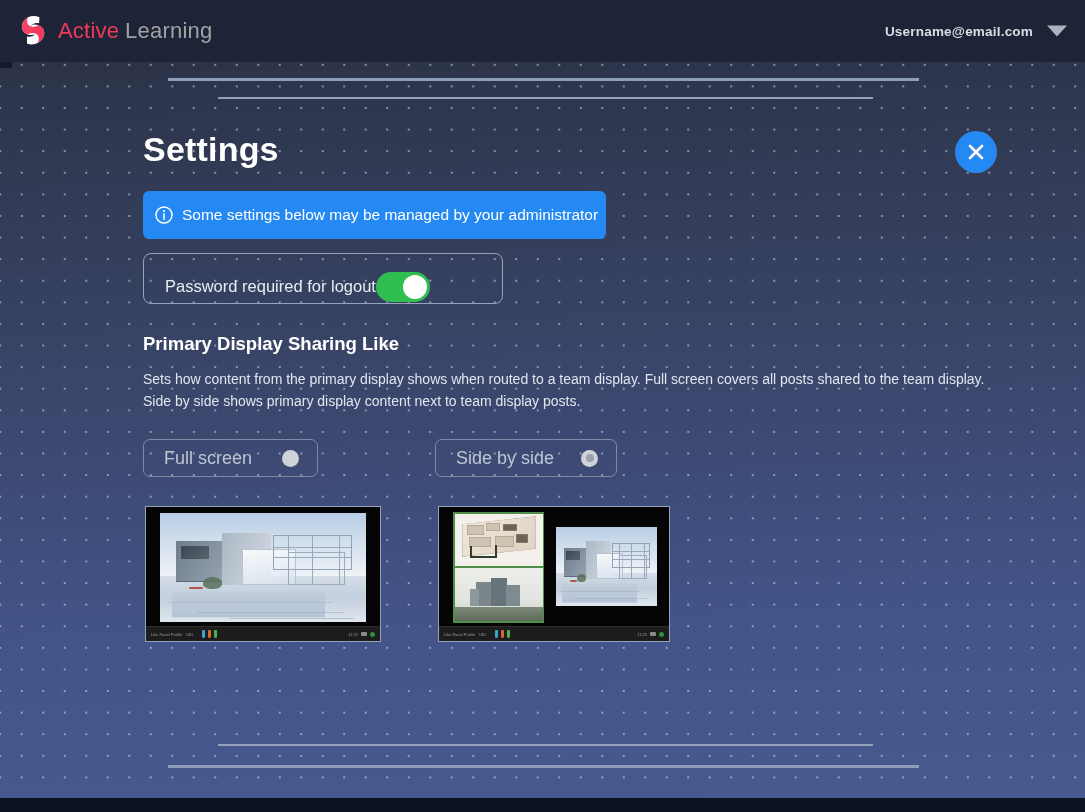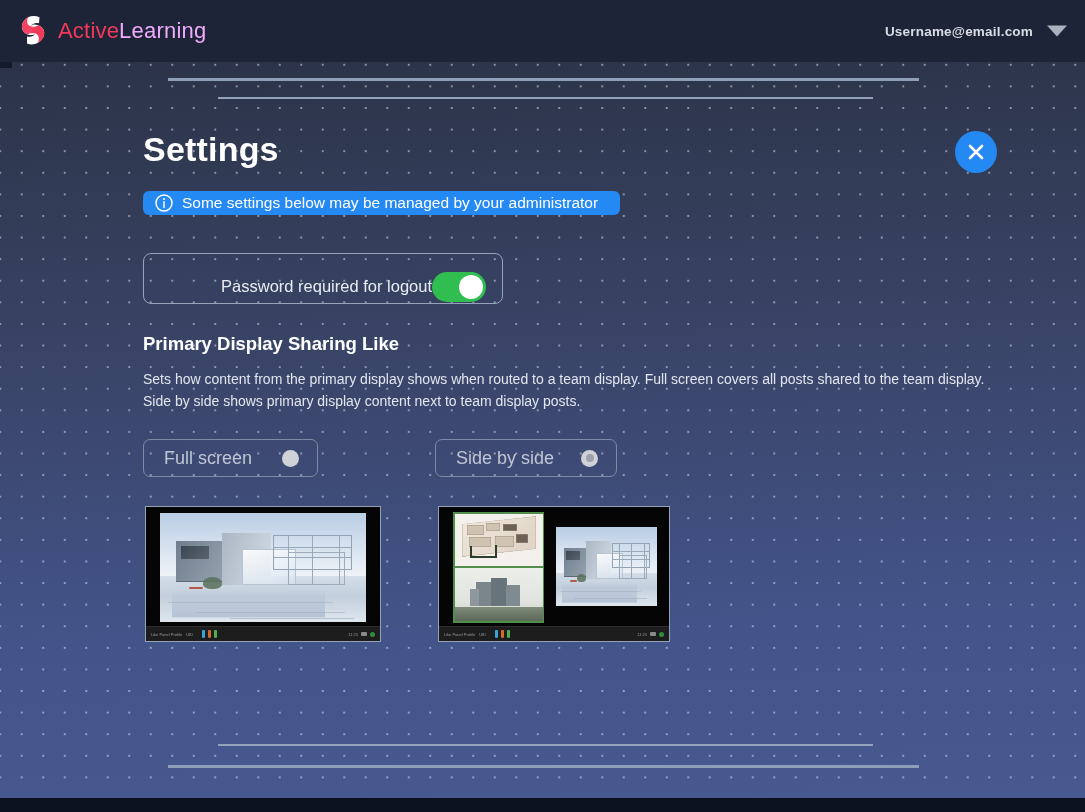--- a/index.html
+++ b/index.html
@@ -42,21 +42,21 @@
     position: relative;
     flex: 0 0 auto;
   }
   .logo-mark svg { display:block; }
   .brand-text {
     font-size: 22px;
     letter-spacing: .2px;
     white-space: nowrap;
   }
   .brand-active { color: #f2395a; font-weight: 400; }
-  .brand-learning { color: #f0abfc; font-weight: 400; }
+  .brand-learning { color: #a3a3a3; font-weight: 400; margin-left: 6px; }
 
   #account {
     position: absolute;
     right: 18px;
     top: 50%;
     transform: translateY(-50%);
     display: flex;
     align-items: center;
     gap: 14px;
   }
@@ -132,46 +132,46 @@
     display: flex;
     align-items: center;
     justify-content: center;
   }
   #close-button svg { display: block; }
 
   #admin-banner {
     position: absolute;
     left: 143px;
     top: 143px;
-    height: 24px;
+    height: 48px;
     border-radius: 6px;
     background: #2489f2;
     display: flex;
     align-items: center;
     gap: 9px;
-    padding: 0 22px 0 12px;
+    padding: 0 8px 0 12px;
   }
   #admin-banner .info-icon { display:block; flex:0 0 auto; }
   #admin-banner-text {
     color: #ffffff;
     font-size: 15.5px;
     white-space: nowrap;
   }
 
   #password-setting {
     position: absolute;
     left: 143px;
     top: 205px;
     width: 360px;
     height: 51px;
     border: 1px solid #97a3b8;
     border-radius: 8px;
     display: flex;
     align-items: center;
-    justify-content: flex-end;
+    justify-content: flex-start;
     padding: 16px 16px 0 21px;
   }
   #password-setting-label {
     color: #e9ecf2;
     font-size: 16.5px;
   }
   .toggle {
     width: 54px; height: 30px;
     border-radius: 15px;
     background: #2fbe4f;

